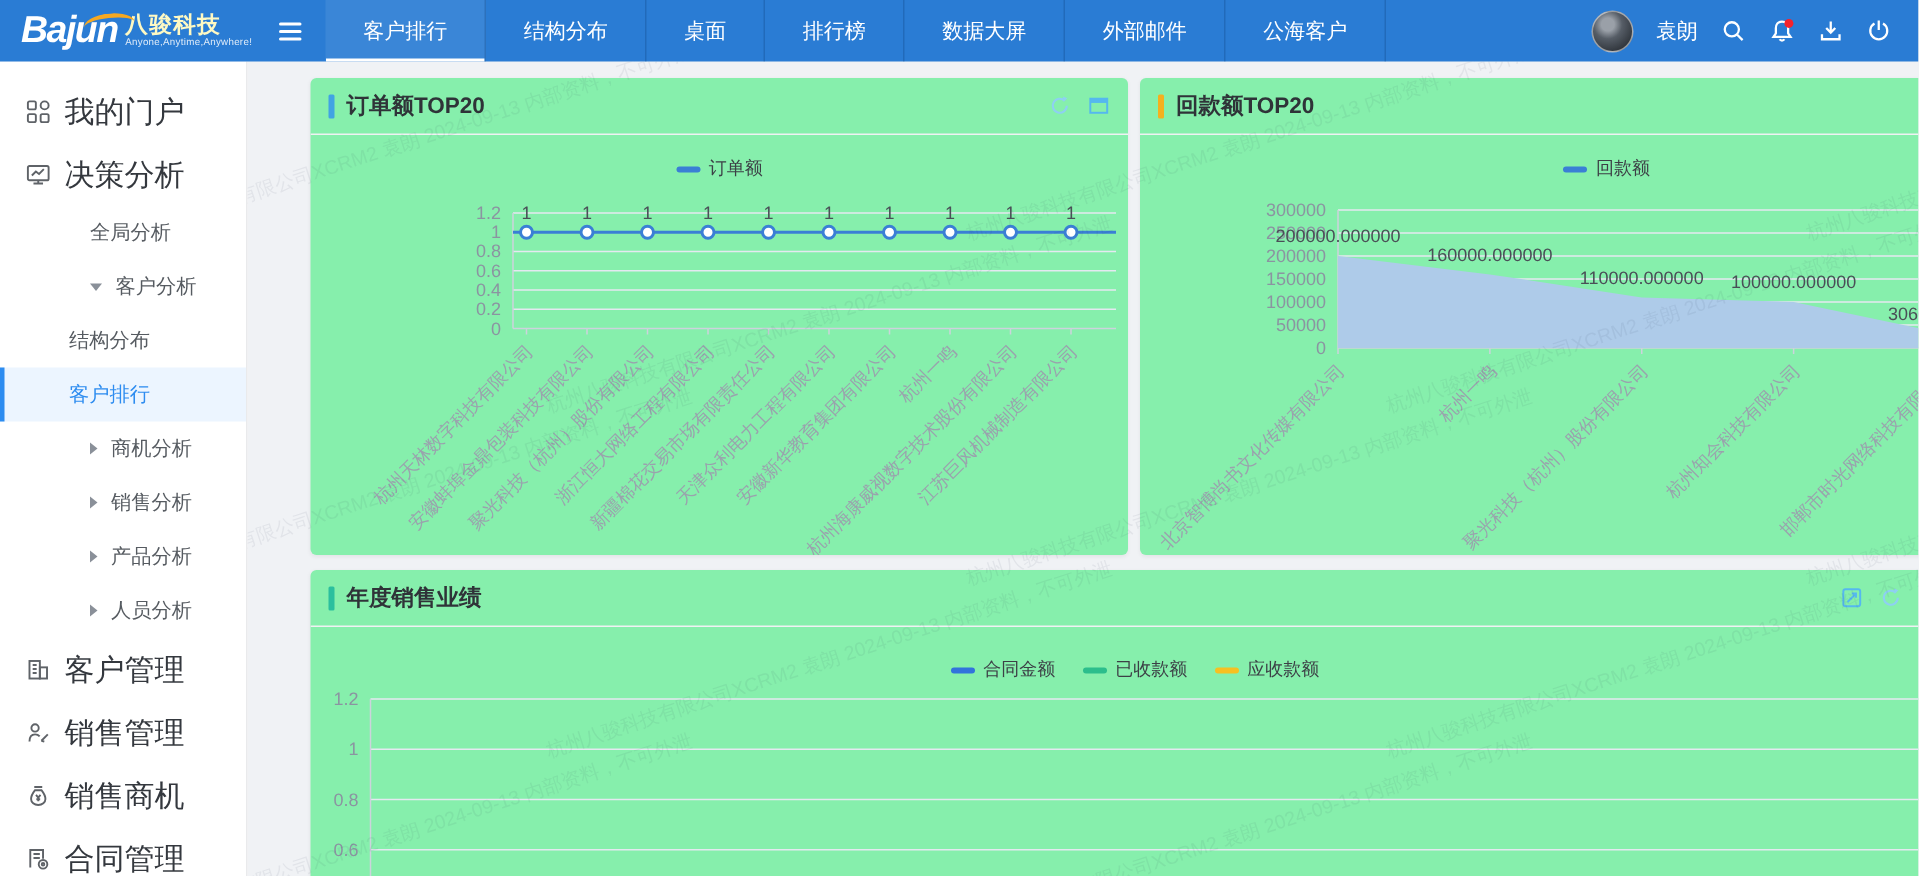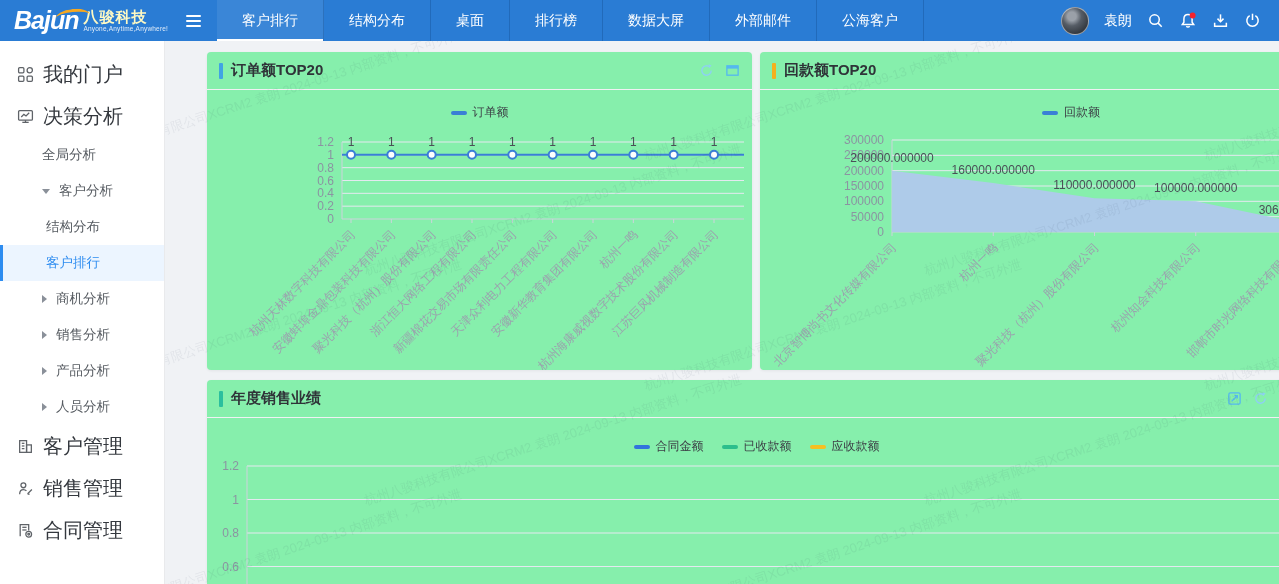--- a/index.html
+++ b/index.html
@@ -27,21 +27,21 @@
     background:radial-gradient(circle at 38% 32%,#9aa0a8 0 18%,#565d66 40%,#23282e 90%);
     border:1px solid rgba(255,255,255,.5);box-sizing:border-box;}
   .username{font-size:14px;cursor:pointer;}
   .nbicon{display:block;cursor:pointer;}
 
   
   .sidebar{position:absolute;top:41px;left:0;width:165px;bottom:0;background:#fff;
     border-right:1px solid #e9eaec;box-sizing:border-box;padding-top:12px;z-index:20;}
   .side-item{display:flex;align-items:center;cursor:pointer;box-sizing:border-box;}
   .side-item.lvl0{height:42px;padding-left:17px;gap:9px;font-size:20px;color:#34383e;}
-  .side-item.lvl1{height:36px;padding-left:42px;gap:5px;font-size:13.5px;color:#565b61;}
+  .side-item.lvl1{height:36px;padding-left:60px;gap:5px;font-size:13.5px;color:#565b61;}
   .side-item.lvl2{height:36px;padding-left:46px;font-size:13.5px;color:#565b61;}
   .side-item.active{background:#ecf5ff;color:#2d8cf0;border-left:3px solid #2d8cf0;padding-left:43px;}
   .side-icon svg{width:17px;height:17px;display:block;}
   .caret{width:0;height:0;flex:none;}
   .caret.col{border-left:5px solid #8a9099;border-top:4px solid transparent;border-bottom:4px solid transparent;margin-right:4px;}
   .caret.exp{border-top:5px solid #8a9099;border-left:4px solid transparent;border-right:4px solid transparent;margin-right:4px;}
 
   
   .main{position:absolute;left:165px;top:41px;right:0;bottom:0;background:#f0f2f5;overflow:hidden;}
   .card{position:absolute;background:#86efac;border-radius:4px;box-shadow:0 1px 3px rgba(0,0,0,.06);overflow:hidden;margin-left:32px;}
@@ -197,20 +197,32 @@
           <svg viewBox="0 0 16 16">
             <g fill="none" stroke="#5f6368" stroke-width="1.2">
               <circle cx="6" cy="5" r="2.3"></circle>
               <path d="M2.5,13.5 C2.5,10.5 4,9 6,9 C7.2,9 8.2,9.5 8.9,10.3"></path>
               <line x1="10" y1="13" x2="14" y2="9"></line>
               <line x1="10" y1="13" x2="11.8" y2="13.6"></line>
             </g>
           </svg>
         </span>
         <span>销售管理</span>
+      </div>
+      <div class="side-item lvl0">
+        <span class="side-icon">
+          <svg viewBox="0 0 16 16">
+            <g fill="none" stroke="#5f6368" stroke-width="1.2">
+              <path d="M6,4.5 L10,4.5 C11.8,6.8 12.5,8.3 12.5,10 C12.5,12.2 10.5,13.8 8,13.8 C5.5,13.8 3.5,12.2 3.5,10 C3.5,8.3 4.2,6.8 6,4.5 Z"></path>
+              <line x1="5.5" y1="2.5" x2="10.5" y2="2.5"></line>
+              <path d="M6.6,7.5 L8,9.2 L9.4,7.5 M8,9.2 L8,11.5 M6.8,10.2 L9.2,10.2"></path>
+            </g>
+          </svg>
+        </span>
+        <span>销售商机</span>
       </div>
       <div class="side-item lvl0">
         <span class="side-icon">
           <svg viewBox="0 0 16 16">
             <g fill="none" stroke="#5f6368" stroke-width="1.2">
               <path d="M3,13.5 L3,2.5 L11,2.5 L11,8"></path>
               <line x1="5" y1="5" x2="9" y2="5"></line>
               <line x1="5" y1="7.5" x2="9" y2="7.5"></line>
               <circle cx="11" cy="11.5" r="2.7"></circle>
               <circle cx="11" cy="11.5" r="0.8"></circle>

